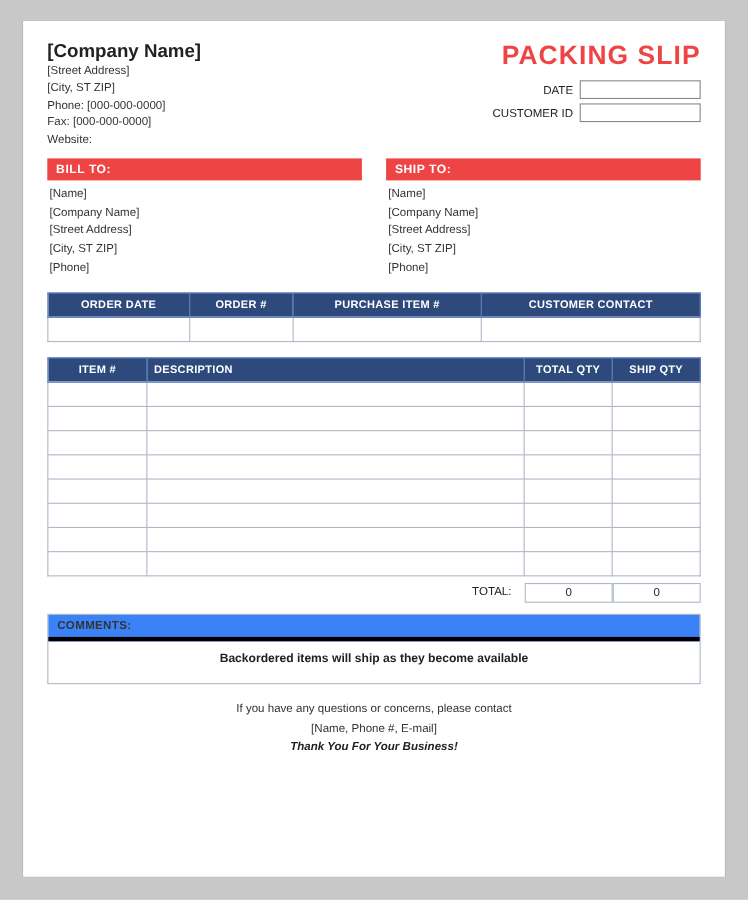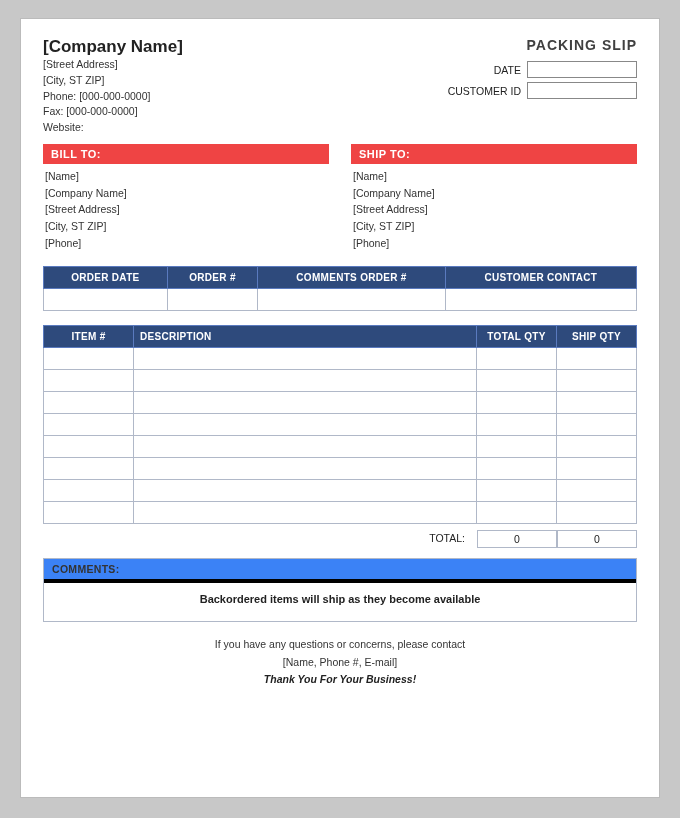--- a/index.html
+++ b/index.html
@@ -37,23 +37,23 @@
     .company-detail {
       font-size: 10.5px;
       color: #333;
       line-height: 1.5;
     }
     .header-right {
       text-align: right;
       min-width: 220px;
     }
     .packing-slip-title {
-      font-size: 14px;
-      font-weight: bold;
-      color: #404040;
+      font-size: 24px;
+      font-weight: bold;
+      color: #ef4444;
       letter-spacing: 1px;
       margin-bottom: 8px;
     }
     .header-fields {
       display: flex;
       flex-direction: column;
       align-items: flex-end;
       gap: 4px;
     }
     .header-field-row {
@@ -258,21 +258,21 @@
       <div class="address-line">[City, ST  ZIP]</div>
       <div class="address-line">[Phone]</div>
     </div>
   </div>
 
   <table class="order-table">
     <thead>
       <tr>
         <th>ORDER DATE</th>
         <th>ORDER #</th>
-        <th>COMMENTS ORDER #</th>
+        <th>PURCHASE ITEM #</th>
         <th>CUSTOMER CONTACT</th>
       </tr>
     </thead>
     <tbody>
       <tr>
         <td></td>
         <td></td>
         <td></td>
         <td></td>
       </tr>

